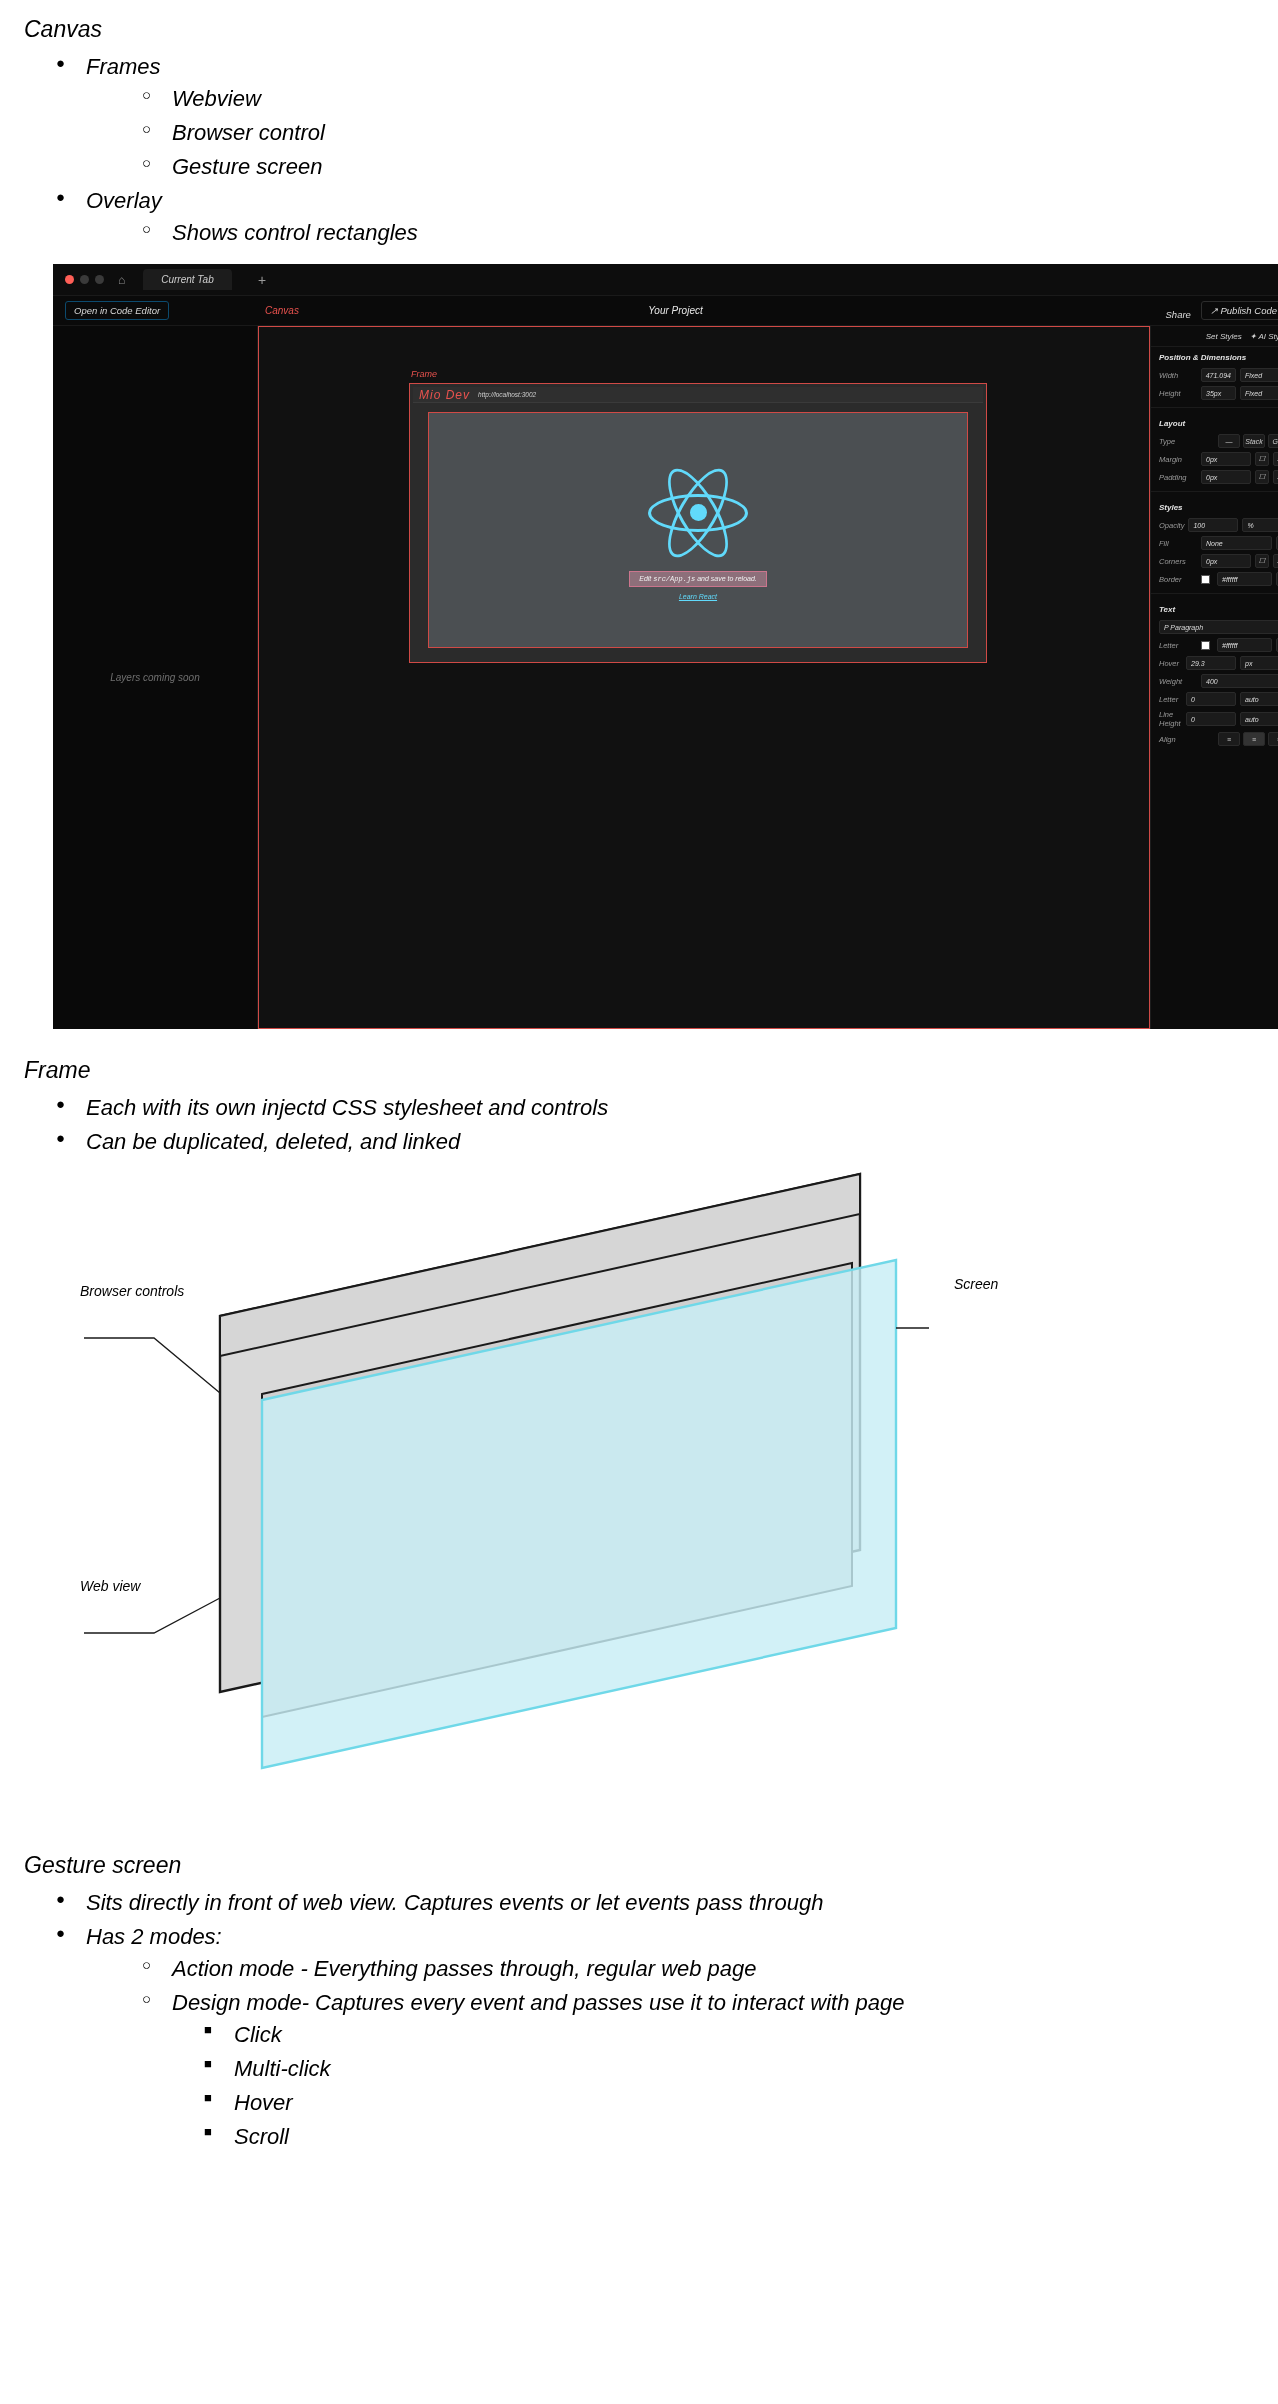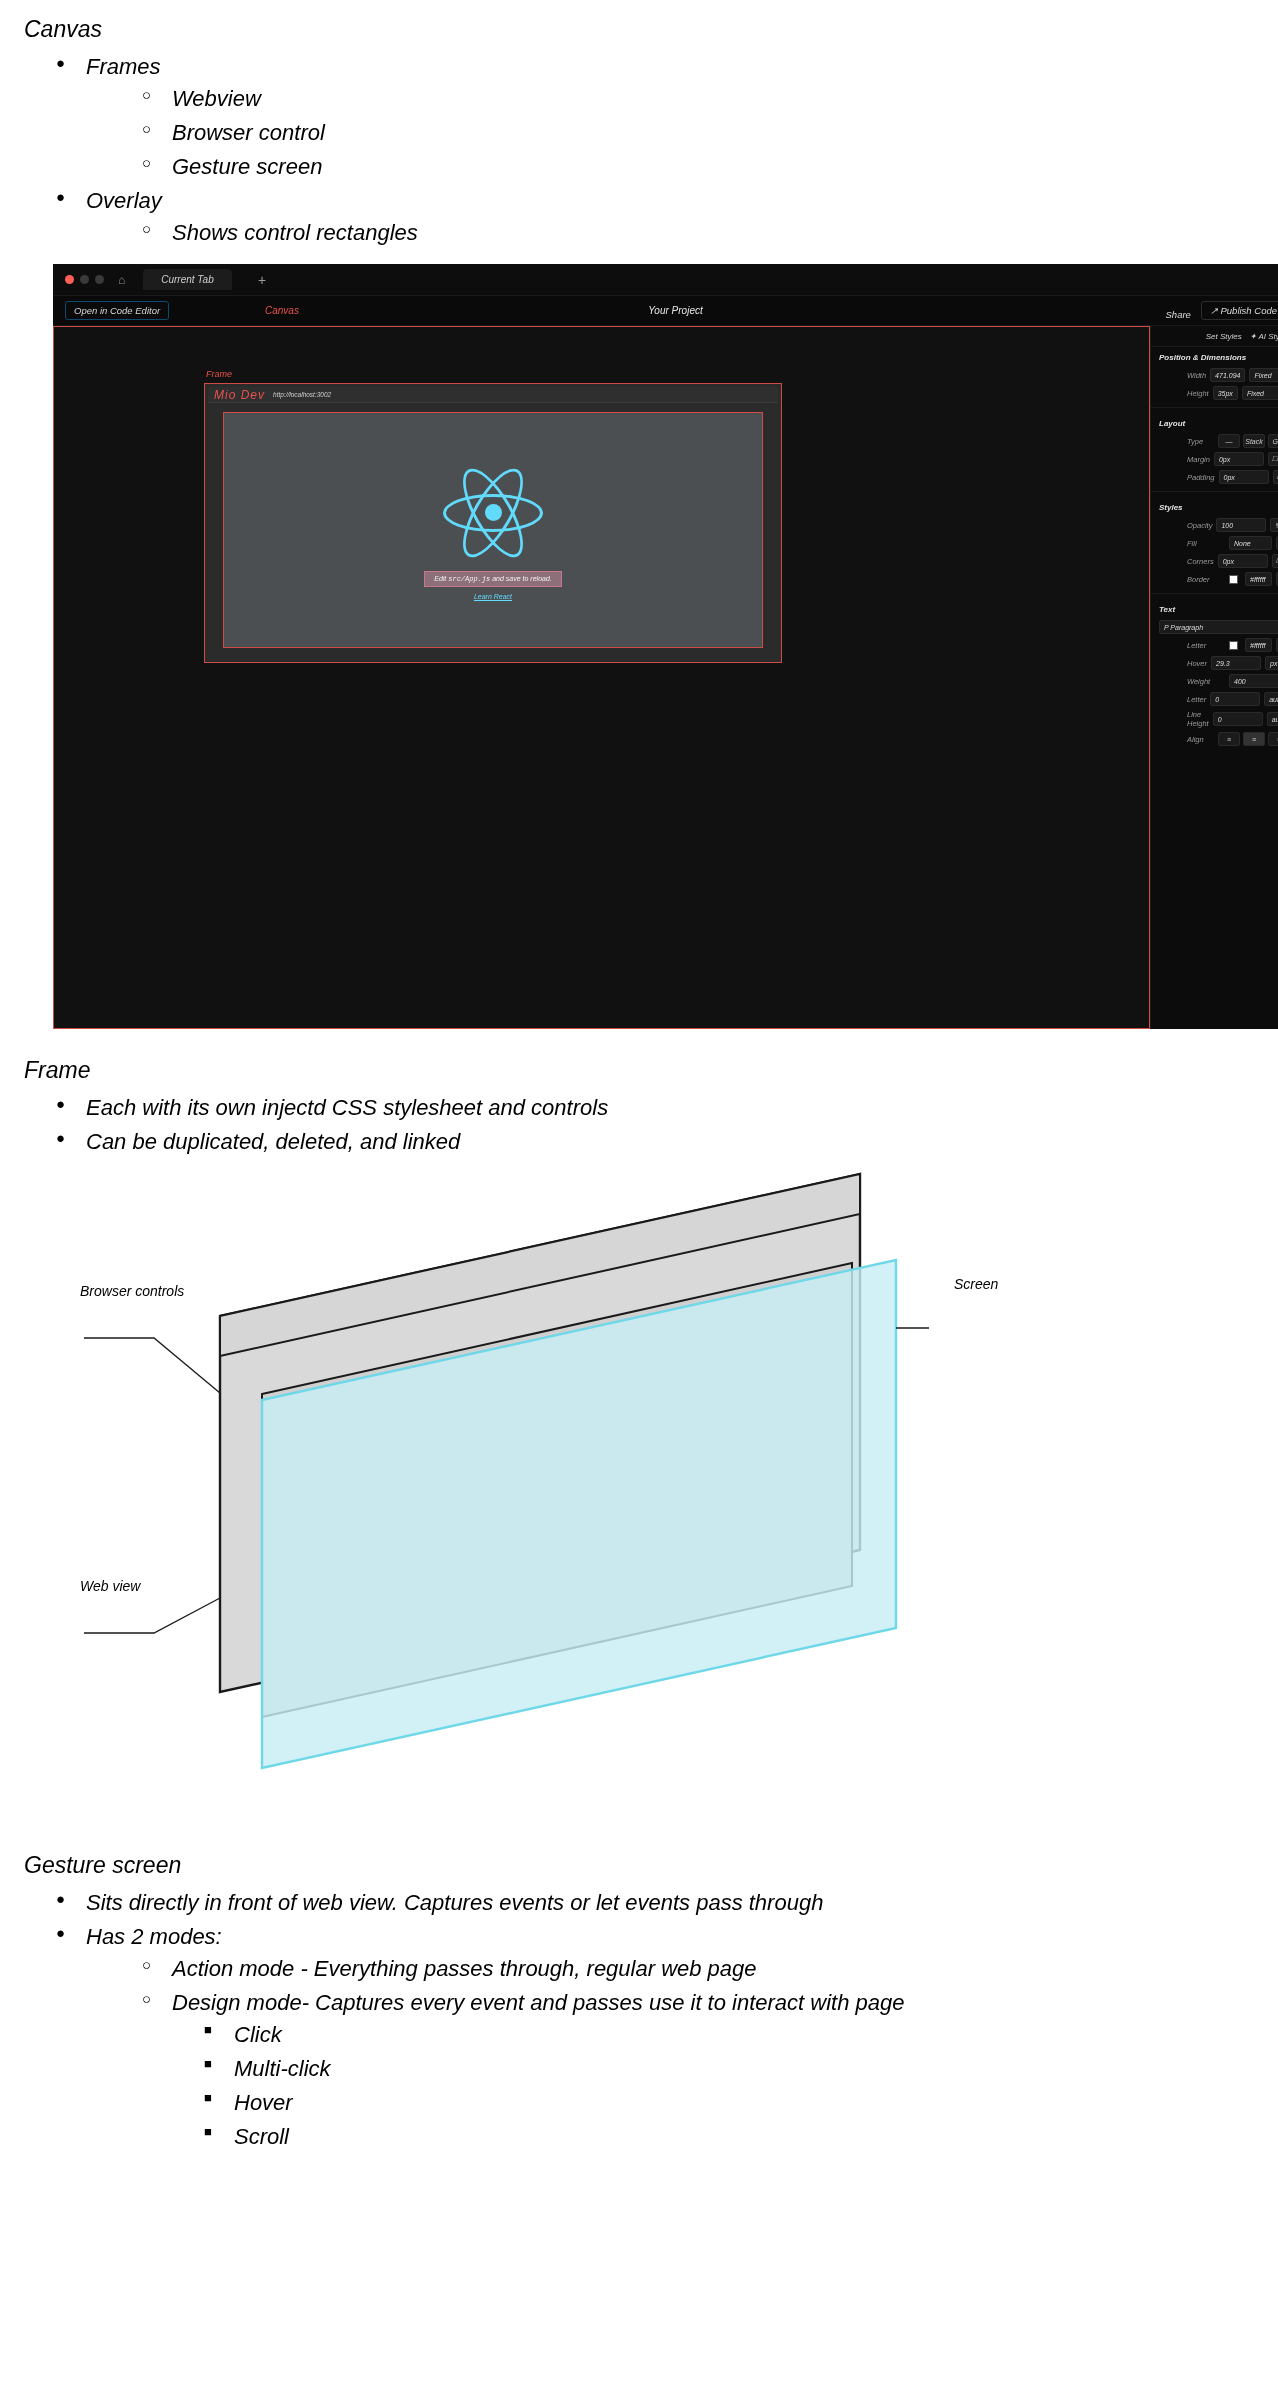--- a/index.html
+++ b/index.html
@@ -281,21 +281,21 @@
     padding: 6px 8px 4px 8px;
     color: #e2e2e2;
     font-size: 8px;
     font-weight: bold;
   }
   .insp-row {
     display: flex; align-items: center;
     padding: 2px 8px;
     gap: 4px;
   }
-  .insp-lbl { width: 38px; color: #9a9a9a; font-size: 7.5px; margin-left: 28px; }
+  .insp-lbl { width: 38px; color: #9a9a9a; font-size: 7.5px; }
   .field {
     flex: 1;
     background: #1b1b1b;
     border: 1px solid #2a2a2a;
     border-radius: 2px;
     height: 14px;
     display: flex; align-items: center;
     padding: 0 4px;
     color: #dcdcdc;
     font-size: 7px;
@@ -385,20 +385,23 @@
         <div class="tb-btn">Open in Code Editor</div>
         <div class="tb-canvas-lbl">Canvas</div>
         <div class="tb-title">Your Project</div>
         <div class="tb-right">
           <span>Share</span>
           <span class="tb-pub">↗ <span>Publish Code</span></span>
         </div>
       </div>
 
       <div class="shot-body">
+        <div class="layers-panel">
+          <span>Layers coming soon</span>
+        </div>
 
         <div class="canvas-area">
           <div class="frame-label">Frame</div>
           <div class="frame-box">
             <div class="frame-browserbar">
               <span class="fb-back">Mio Dev</span>
               <span class="fb-url">http://localhost:3002</span>
             </div>
             <div class="frame-screen">
               <div class="atom">

